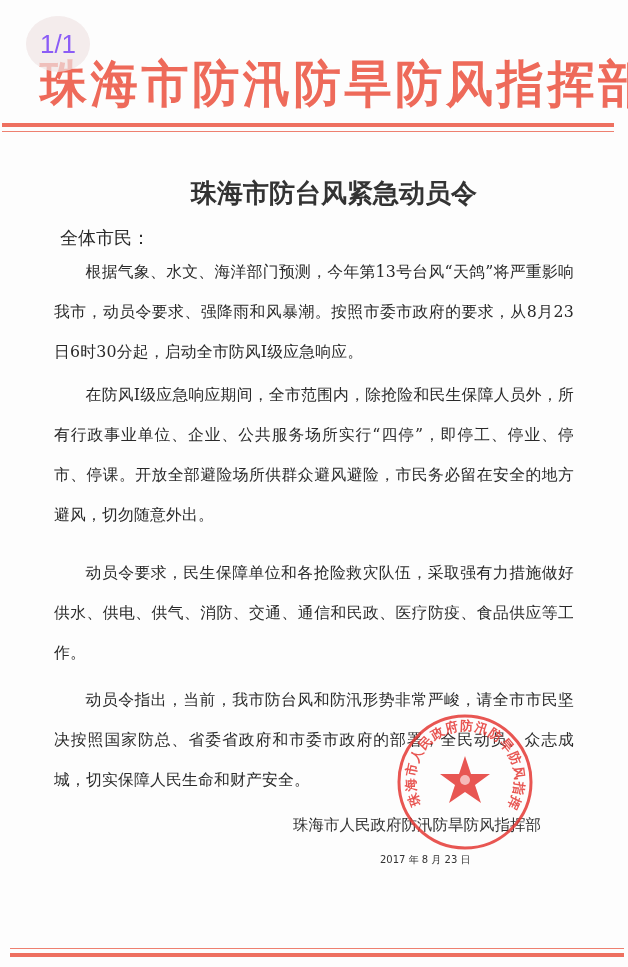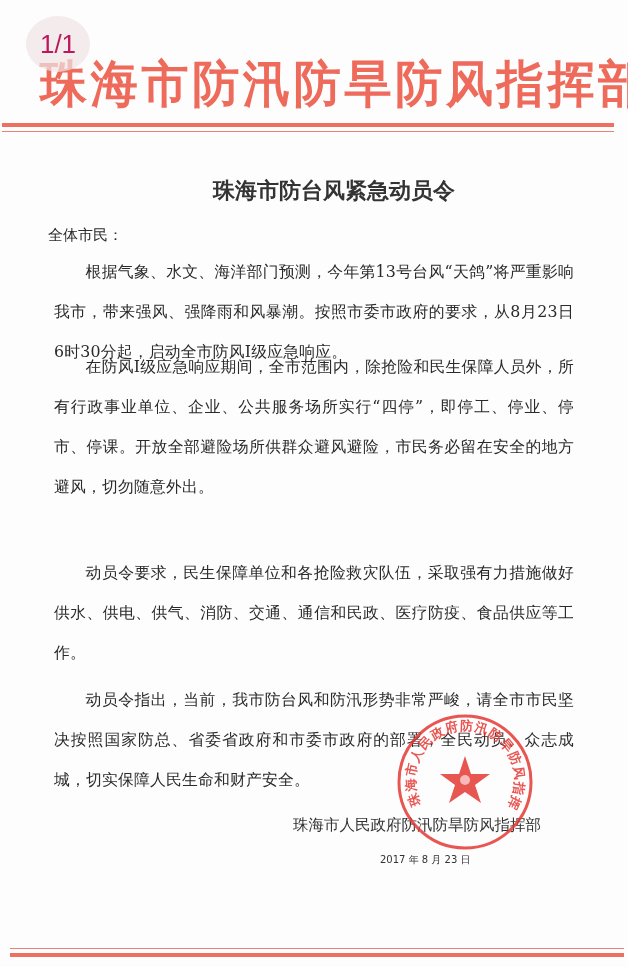--- a/index.html
+++ b/index.html
@@ -4,45 +4,45 @@
 <style>
   html, body { margin: 0; padding: 0; }
   body {
     width: 628px; height: 967px; background: #fdfdfd; position: relative; overflow: hidden;
     font-family: "DejaVu Serif", "Liberation Serif", serif; color: #2a2a2a;
   }
   .page-badge {
     position: absolute; left: 26px; top: 16px; width: 64px; height: 56px;
     border-radius: 50%; background: rgba(240, 228, 228, 0.7);
     display: flex; align-items: center; justify-content: center;
-    font-family: "Liberation Sans", sans-serif; font-size: 26px; color: #be185d;
+    font-family: "Liberation Sans", sans-serif; font-size: 26px; color: #8b5cf6;
     z-index: 3;
   }
   .letterhead {
     position: absolute; left: 40px; top: 54px; width: 540px; height: 60px;
     font-family: "DejaVu Serif", serif; font-weight: bold; font-size: 50px;
     color: #ee6a5a; letter-spacing: 4px; white-space: nowrap; line-height: 60px;
     transform: scaleX(0.94); transform-origin: left center;
   }
   .rule-top-thick { position: absolute; left: 2px; top: 123px; width: 612px; height: 4px; background: #ee7060; }
   .rule-top-thin { position: absolute; left: 2px; top: 131px; width: 612px; height: 1px; background: #ee8070; }
   .rule-bot-thin { position: absolute; left: 10px; top: 948px; width: 614px; height: 1px; background: #ee8070; }
   .rule-bot-thick { position: absolute; left: 10px; top: 953px; width: 614px; height: 4px; background: #ee7060; }
 
   .doc-title {
     position: absolute; left: 0; right: 0; top: 176px; text-align: center;
-    font-family: "DejaVu Sans", sans-serif; font-weight: bold; font-size: 22px; color: #333; padding-left: 40px;
+    font-family: "DejaVu Sans", sans-serif; font-weight: bold; font-size: 26px; color: #333; padding-left: 40px;
   }
-  .salutation { position: absolute; left: 48px; top: 226px; font-size: 15px; }
+  .salutation { position: absolute; left: 60px; top: 226px; font-size: 18px; }
   .body-text {
     position: absolute; left: 54px; width: 520px; font-size: 15.8px; line-height: 40px;
     text-indent: 2em; text-align: justify; letter-spacing: 0.2px;
   }
   .p1 { top: 252px; }
-  .p2 { top: 347px; }
+  .p2 { top: 375px; }
   .p3 { top: 553px; }
   .p4 { top: 680px; }
 
   .seal {
     position: absolute; left: 395px; top: 712px; width: 140px; height: 140px; z-index: 2;
     opacity: 0.85;
   }
   .sign-org {
     position: absolute; left: 293px; top: 815px; font-family: "DejaVu Sans", sans-serif;
     font-size: 15.5px; color: #333; z-index: 1;
@@ -57,21 +57,21 @@
 
 <div class="page-badge">1/1</div>
 
 <div class="letterhead">珠海市防汛防旱防风指挥部</div>
 <div class="rule-top-thick"></div>
 <div class="rule-top-thin"></div>
 
 <div class="doc-title">珠海市防台风紧急动员令</div>
 <div class="salutation">全体市民：</div>
 
-<div class="body-text p1">根据气象、水文、海洋部门预测，今年第13号台风“天鸽”将严重影响我市，带来强风、强降雨和风暴潮。按照市委市政府的要求，从8月23日6时30分起，启动全市防风I级应急响应。</div>
+<div class="body-text p1">根据气象、水文、海洋部门预测，今年第13号台风“天鸽”将严重影响我市，动员令要求、强降雨和风暴潮。按照市委市政府的要求，从8月23日6时30分起，启动全市防风I级应急响应。</div>
 <div class="body-text p2">在防风I级应急响应期间，全市范围内，除抢险和民生保障人员外，所有行政事业单位、企业、公共服务场所实行“四停”，即停工、停业、停市、停课。开放全部避险场所供群众避风避险，市民务必留在安全的地方避风，切勿随意外出。</div>
 <div class="body-text p3">动员令要求，民生保障单位和各抢险救灾队伍，采取强有力措施做好供水、供电、供气、消防、交通、通信和民政、医疗防疫、食品供应等工作。</div>
 <div class="body-text p4">动员令指出，当前，我市防台风和防汛形势非常严峻，请全市市民坚决按照国家防总、省委省政府和市委市政府的部署，全民动员、众志成城，切实保障人民生命和财产安全。</div>
 
 <svg class="seal" viewBox="0 0 140 140">
   <defs>
     <path id="sealArc" d="M 26 92 A 50 50 0 1 1 114 92"></path>
   </defs>
   <circle cx="70" cy="70" r="66" fill="none" stroke="#e53935" stroke-width="3"></circle>
   <text font-family="DejaVu Sans, sans-serif" font-size="13" font-weight="bold" fill="#e53935" letter-spacing="1">

